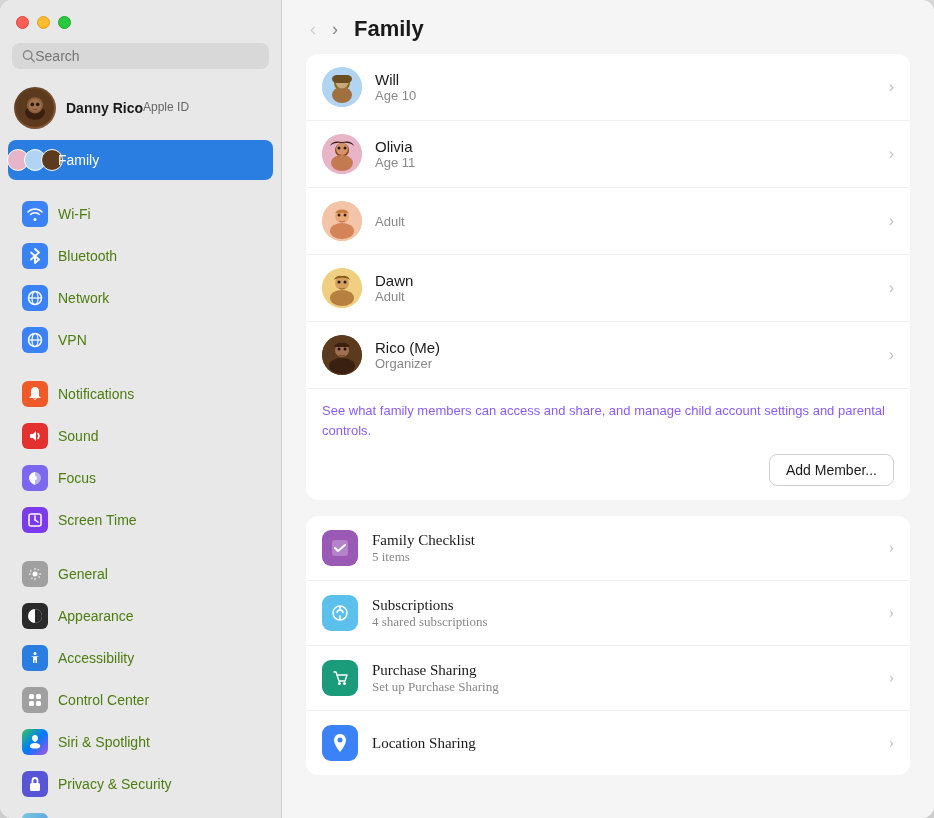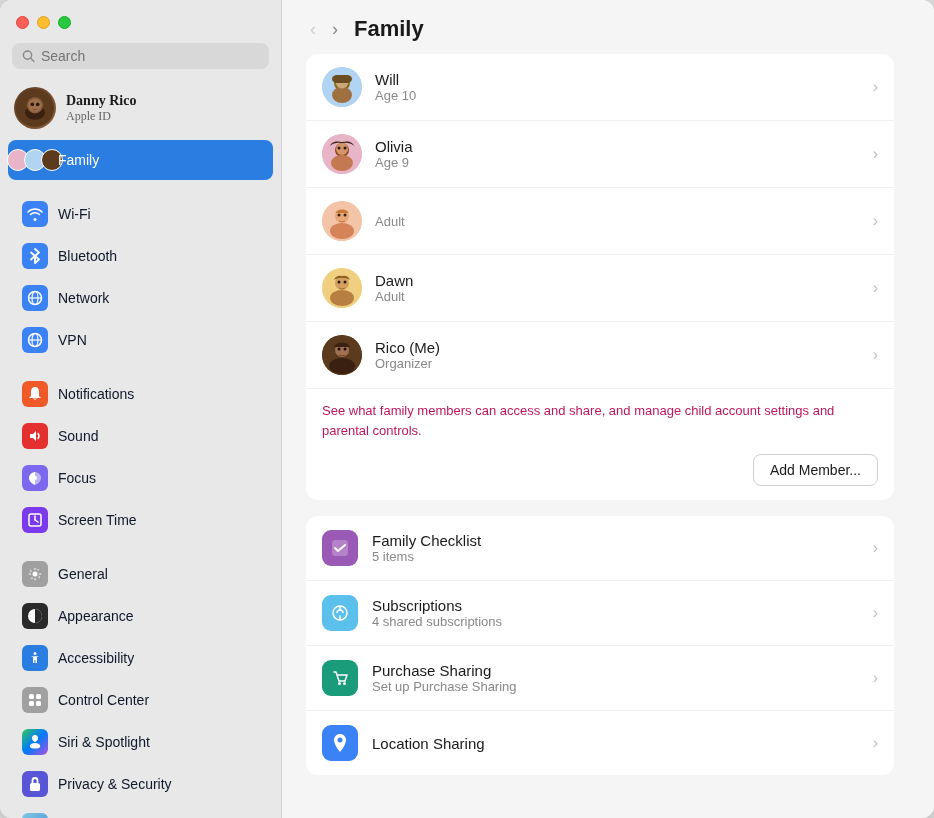--- a/index.html
+++ b/index.html
@@ -44,21 +44,20 @@
     .tl-red { background: #ff5f56; border: 1px solid #e0443e; }
     .tl-yellow { background: #ffbd2e; border: 1px solid #dea123; }
     .tl-green { background: #27c93f; border: 1px solid #1aab29; }
     .search-bar {
       margin: 4px 12px 10px 12px;
       background: #d8d8d8;
       border-radius: 8px;
       display: flex;
       align-items: center;
       padding: 5px 10px;
-      gap: 6px;
     }
     .search-input {
       background: transparent;
       border: none;
       outline: none;
       font-size: 14px;
       color: #555;
       width: 100%;
     }
     .profile-section {
@@ -69,33 +68,33 @@
     }
     .profile-avatar {
       width: 42px; height: 42px;
       border-radius: 50%;
       background: linear-gradient(135deg, #5c3a1e, #8b5e3c);
       display: flex; align-items: center; justify-content: center;
       overflow: hidden;
       flex-shrink: 0;
     }
     .profile-avatar svg { width: 38px; height: 38px; }
-    .profile-info { display: flex; flex-direction: column; font-family: Liberation Serif, serif; }
+    .profile-info { display: flex; flex-direction: row; }
     .profile-name { font-size: 14px; font-weight: 600; color: #1a1a1a; }
     .profile-subtitle { font-size: 12px; color: #666; }
     .sidebar-item {
       display: flex;
       align-items: center;
       gap: 10px;
       padding: 7px 14px;
       border-radius: 8px;
       margin: 1px 8px;
       cursor: pointer;
       font-size: 14px;
-      color: #0f172a;
+      color: #4d7c0f;
     }
     .sidebar-item.active {
       background: #2a7de1;
       color: white;
     }
     .sidebar-item.active .item-label { color: white; }
     .item-icon {
       width: 26px; height: 26px;
       border-radius: 6px;
       display: flex; align-items: center; justify-content: center;
@@ -147,21 +146,21 @@
     .nav-btn.disabled { color: #ccc; cursor: default; }
     .page-title {
       font-size: 22px;
       font-weight: 700;
       color: #1a1a1a;
       margin-left: 4px;
     }
     .scroll-area {
       flex: 1;
       overflow-y: auto;
-      padding: 0 40px 24px 24px;
+      padding: 0 24px 24px 24px;
     }
     .scroll-area::-webkit-scrollbar { width: 8px; }
     .scroll-area::-webkit-scrollbar-thumb { background: #ccc; border-radius: 4px; }
     .card {
       background: white;
       border-radius: 12px;
       margin-bottom: 16px;
       overflow: hidden;
     }
     .member-row {
@@ -184,21 +183,21 @@
     .member-info { flex: 1; }
     .member-name { font-size: 15px; font-weight: 500; color: #1a1a1a; }
     .member-sub { font-size: 13px; color: #888; }
     .chevron-right {
       color: #c0c0c0;
       font-size: 16px;
     }
     .family-note {
       padding: 12px 16px 4px 16px;
       font-size: 13px;
-      color: #be185d;
+      color: #8b5cf6;
       line-height: 1.5;
     }
     .add-member-row {
       display: flex;
       justify-content: flex-end;
       padding: 10px 16px 14px 16px;
     }
     .add-member-btn {
       background: white;
       border: 1px solid #d0d0d0;
@@ -207,20 +206,21 @@
       font-size: 14px;
       cursor: pointer;
       color: #1a1a1a;
     }
     .feature-row {
       display: flex;
       align-items: center;
       padding: 14px 16px;
       border-bottom: 1px solid #f0f0f0;
       cursor: pointer;
+      font-family: Liberation Serif, serif;
     }
     .feature-row:last-child { border-bottom: none; }
     .feature-icon {
       width: 36px; height: 36px;
       border-radius: 9px;
       margin-right: 14px;
       flex-shrink: 0;
       display: flex; align-items: center; justify-content: center;
       font-size: 18px;
     }
@@ -499,21 +499,21 @@
               <circle cx="20" cy="16" r="7" fill="#8b4513"></circle>
               <circle cx="20" cy="15" r="6" fill="#d4956a"></circle>
               <circle cx="17" cy="14" r="1.5" fill="#2a1a0a"></circle>
               <circle cx="23" cy="14" r="1.5" fill="#2a1a0a"></circle>
               <path d="M8 12 Q10 6 20 8 Q30 6 32 12 Q28 8 20 9 Q12 8 8 12Z" fill="#3a2010"></path>
               <ellipse cx="20" cy="29" rx="11" ry="8" fill="#c47a50"></ellipse>
             </svg>
           </div>
           <div class="member-info">
             <div class="member-name">Olivia</div>
-            <div class="member-sub">Age 9</div>
+            <div class="member-sub">Age 11</div>
           </div>
           <span class="chevron-right">›</span>
         </div>
 
         <div class="member-row">
           <div class="member-avatar av-ashley">
             <svg viewBox="0 0 40 40" width="40" height="40">
               <circle cx="20" cy="20" r="20" fill="#f4c4a8"></circle>
               <circle cx="20" cy="15" r="7" fill="#e8a878"></circle>
               <circle cx="17" cy="14" r="1.5" fill="#3a2010"></circle>

